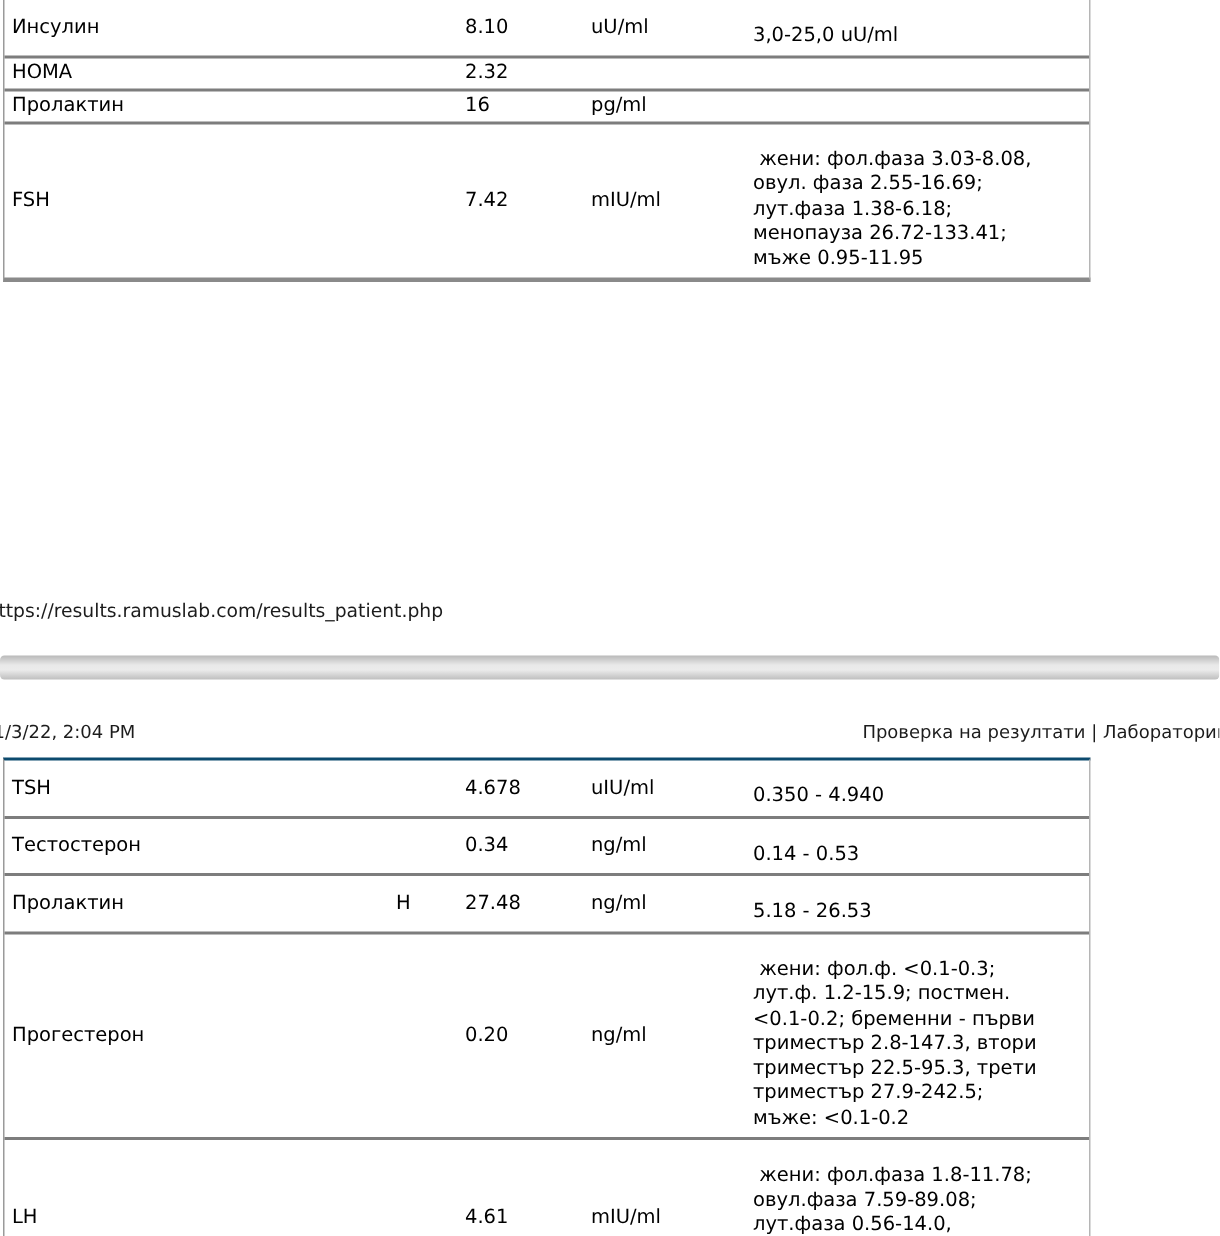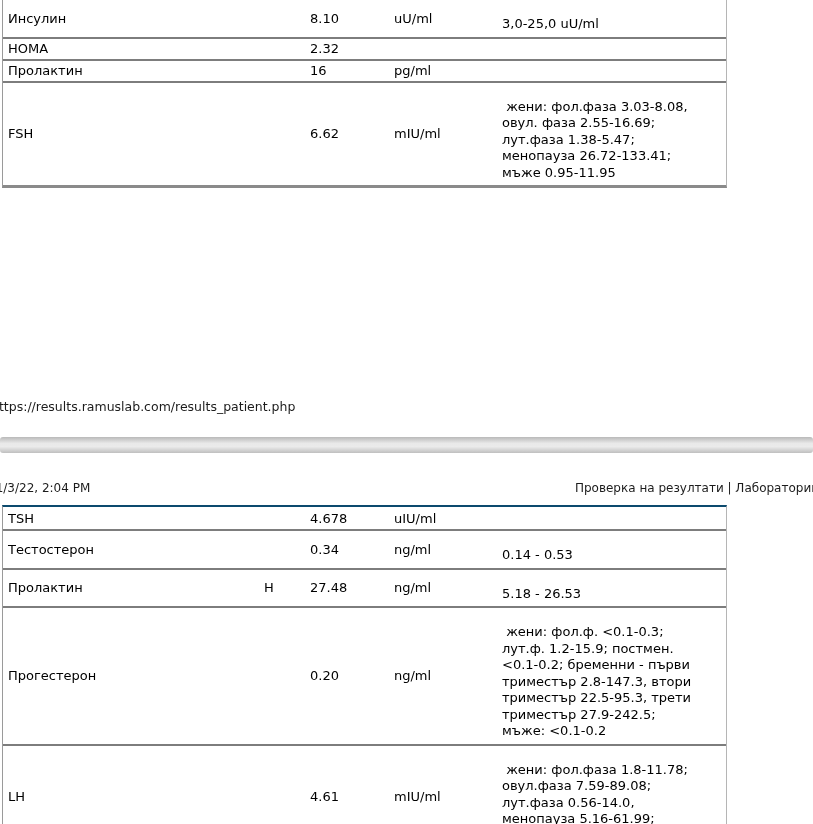--- a/index.html
+++ b/index.html
@@ -103,45 +103,46 @@
       </div>
       <div class="t-row">
         <div class="c-name">Пролактин</div>
         <div class="c-flag"></div>
         <div class="c-result">16</div>
         <div class="c-unit">pg/ml</div>
       </div>
       <div class="t-row">
         <div class="c-name">FSH</div>
         <div class="c-flag"></div>
-        <div class="c-result">6.62</div>
+        <div class="c-result">7.42</div>
         <div class="c-unit">mIU/ml</div>
         <div class="c-ref"> жени: фол.фаза 3.03-8.08,
 овул. фаза 2.55-16.69;
-лут.фаза 1.38-5.47;
+лут.фаза 1.38-6.18;
 менопауза 26.72-133.41;
 мъже 0.95-11.95</div>
       </div>
     </div>
 
   <div id="footer-url">https://results.ramuslab.com/results_patient.php</div>
 
   <div id="page-separator"></div>
 
   <div id="page2-header">
     <div id="page2-datetime">11/3/22, 2:04 PM</div>
     <div id="page2-title">Проверка на резултати | Лаборатории</div>
   </div>
 
   <div id="table2" class="results-table">
       <div class="t-row">
         <div class="c-name">TSH</div>
         <div class="c-flag"></div>
         <div class="c-result">4.678</div>
         <div class="c-unit">uIU/ml</div>
+        <div class="c-ref">0.350 - 4.940</div>
       </div>
       <div class="t-row">
         <div class="c-name">Тестостерон</div>
         <div class="c-flag"></div>
         <div class="c-result">0.34</div>
         <div class="c-unit">ng/ml</div>
         <div class="c-ref">0.14 - 0.53</div>
       </div>
       <div class="t-row">
         <div class="c-name">Пролактин</div>

